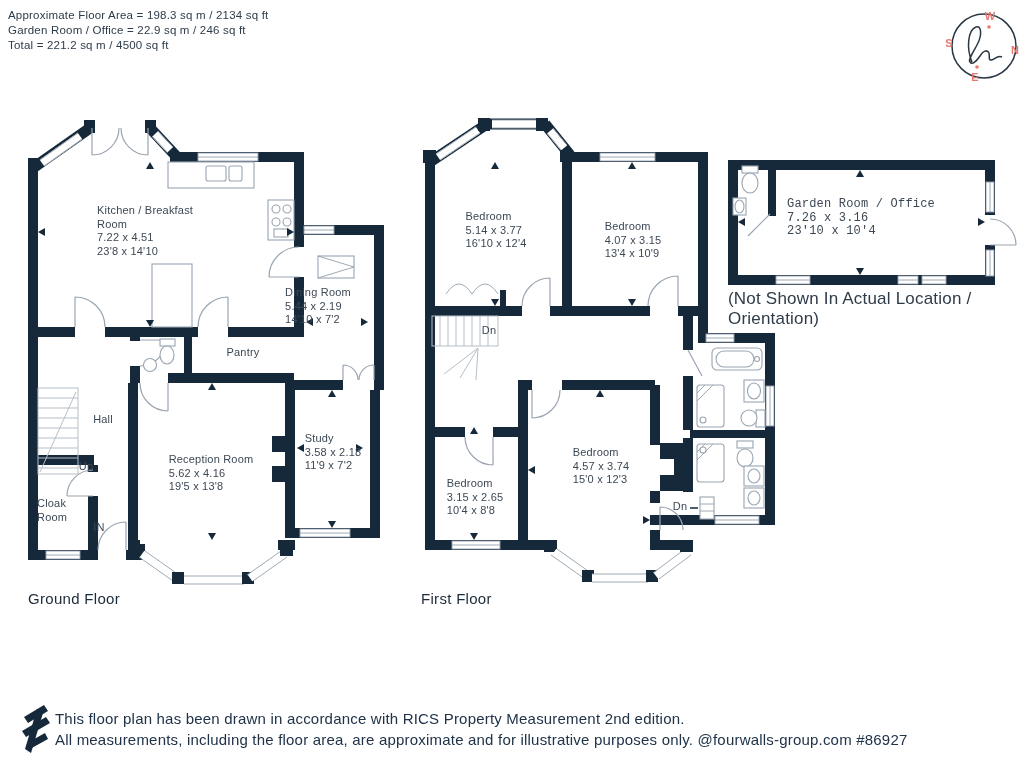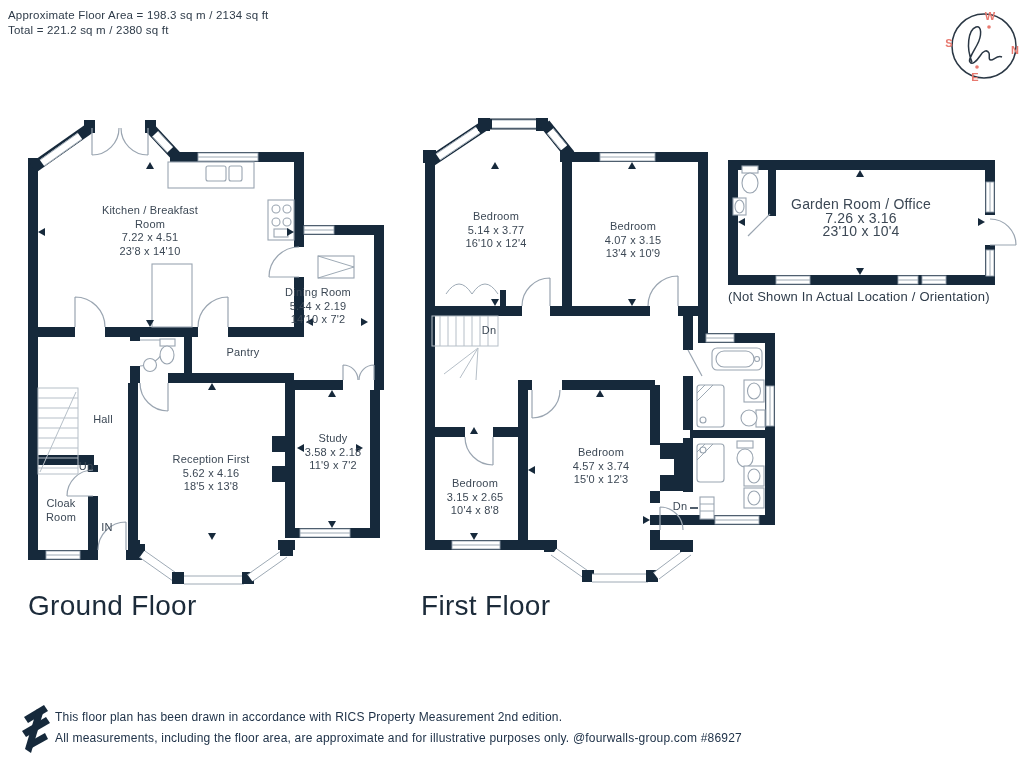--- a/index.html
+++ b/index.html
@@ -1,26 +1,26 @@
 <!DOCTYPE html>
 <html><head>
 <meta charset="utf-8">
 <style>
   html,body{margin:0;padding:0;background:#fff;}
   .canvas{position:relative;width:1024px;height:768px;background:#ffffff;
           font-family:"Liberation Sans",sans-serif;overflow:hidden;}
   .plan-svg{position:absolute;left:0;top:0;}
   .hdr{position:absolute;left:8px;top:8px;font-size:11.5px;line-height:15px;color:#2e3b49;letter-spacing:.2px;}
-  .room-label{position:absolute;transform:translateX(-50%);text-align:center;font-size:11px;
+  .room-label{position:absolute;transform:translateX(-50%);font-size:11px;
               line-height:13.5px;color:#3c4855;letter-spacing:.2px;white-space:nowrap;}
   .room-label.wrap .nm{white-space:normal;}
-  .room-label.big{font-size:14px;}
-  .floor-title{position:absolute;font-size:28px;color:#1c2b3a;letter-spacing:.3px;}
-  .note{position:absolute;font-size:13px;color:#2e3b49;letter-spacing:.2px;}
-  .footer-line{position:absolute;font-size:12px;color:#203349;letter-spacing:.2px;text-align:right;}
+  .room-label.big{font-size:12px;font-family:Liberation Mono, monospace;}
+  .floor-title{position:absolute;font-size:15px;color:#1c2b3a;letter-spacing:.3px;}
+  .note{position:absolute;font-size:17px;color:#2e3b49;letter-spacing:.2px;}
+  .footer-line{position:absolute;font-size:15px;color:#203349;letter-spacing:.2px;text-align:right;}
   .compass-letter{position:absolute;width:14px;text-align:center;font-size:11px;color:#e8796f;font-weight:bold;}
   .wall{fill:#16293b;}
   .wf{fill:#ffffff;stroke:#93a0ad;stroke-width:.9;}
   .wl{stroke:#93a0ad;stroke-width:.9;fill:none;}
   .wb{stroke:#ffffff;stroke-width:8;fill:none;}
   .door{stroke:#9aa5b1;stroke-width:1.2;fill:none;}
   .fix{stroke:#9aa5b1;stroke-width:1.1;fill:#ffffff;}
   .tread{stroke:#b6bfc8;stroke-width:1;fill:none;}
   .tick{fill:#16293b;}
   .cmp{stroke:#2a3744;stroke-width:1.5;fill:none;}
@@ -360,21 +360,22 @@
     <g fill="#16293b">
       <polygon points="24,717 44,705 48,711 28,723"></polygon>
       <polygon points="22,731 46,717 50,723 26,737"></polygon>
       <polygon points="37,709 43,713 31,753 25,749"></polygon>
       <polygon points="27,743 45,733 48,739 30,749"></polygon>
     </g>
   </svg>
 
   <div class="hdr">
     <div>Approximate Floor Area = 198.3 sq m / 2134 sq ft</div>
-    <div>Total = 221.2 sq m / 2380 sq ft</div>
+    <div>Garden Room / Office = 22.9 sq m / 246 sq ft</div>
+    <div>Total = 221.2 sq m / 4500 sq ft</div>
   </div>
 
   <div class="compass-letter" style="left:983px;top:10px">W</div>
   <div class="compass-letter" style="left:942px;top:37px">S</div>
   <div class="compass-letter" style="left:1008px;top:44px">N</div>
   <div class="compass-letter" style="left:968px;top:71px">E</div>
 
   <div class="room-label wrap" style="left:150px;top:204px;width:106px">
     <div class="nm">Kitchen / Breakfast Room</div>
     <div>7.22 x 4.51</div>
@@ -390,27 +391,27 @@
   </div>
   <div class="room-label" style="left:103px;top:413px">
     <div>Hall</div>
   </div>
   <div class="room-label" style="left:86px;top:460px">
     <div>Up</div>
   </div>
   <div class="room-label wrap" style="left:61px;top:497px;width:48px">
     <div class="nm">Cloak Room</div>
   </div>
-  <div class="room-label" style="left:107px;top:521px">
+  <div class="room-label" style="left:99px;top:521px">
     <div>IN</div>
   </div>
   <div class="room-label" style="left:211px;top:453px">
-    <div>Reception First</div>
+    <div>Reception Room</div>
     <div>5.62 x 4.16</div>
-    <div>18'5 x 13'8</div>
+    <div>19'5 x 13'8</div>
   </div>
   <div class="room-label" style="left:333px;top:432px">
     <div>Study</div>
     <div>3.58 x 2.18</div>
     <div>11'9 x 7'2</div>
   </div>
 
   <div class="room-label" style="left:496px;top:210px">
     <div>Bedroom</div>
     <div>5.14 x 3.77</div>

